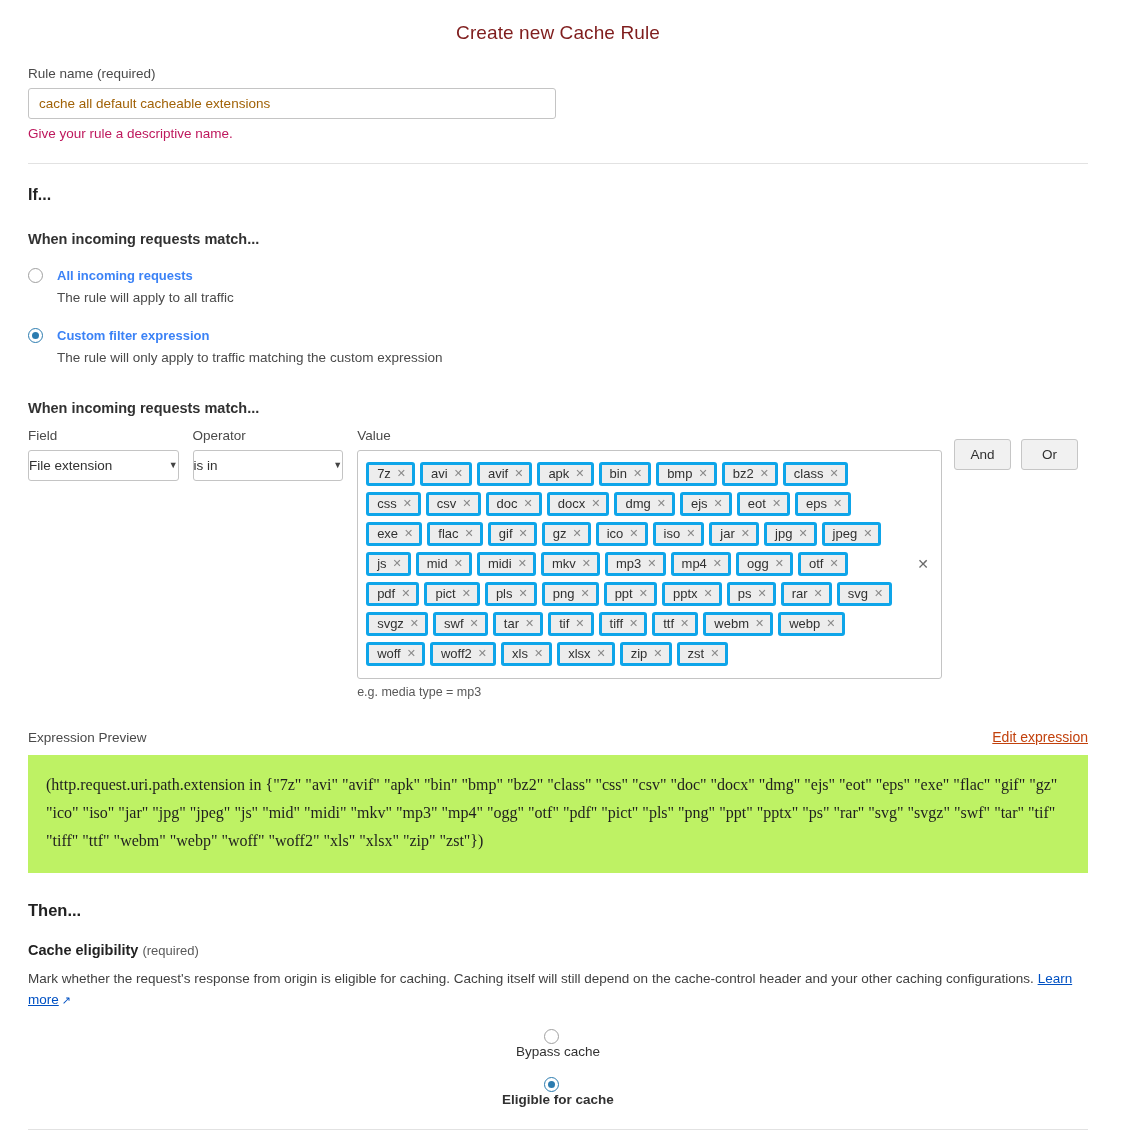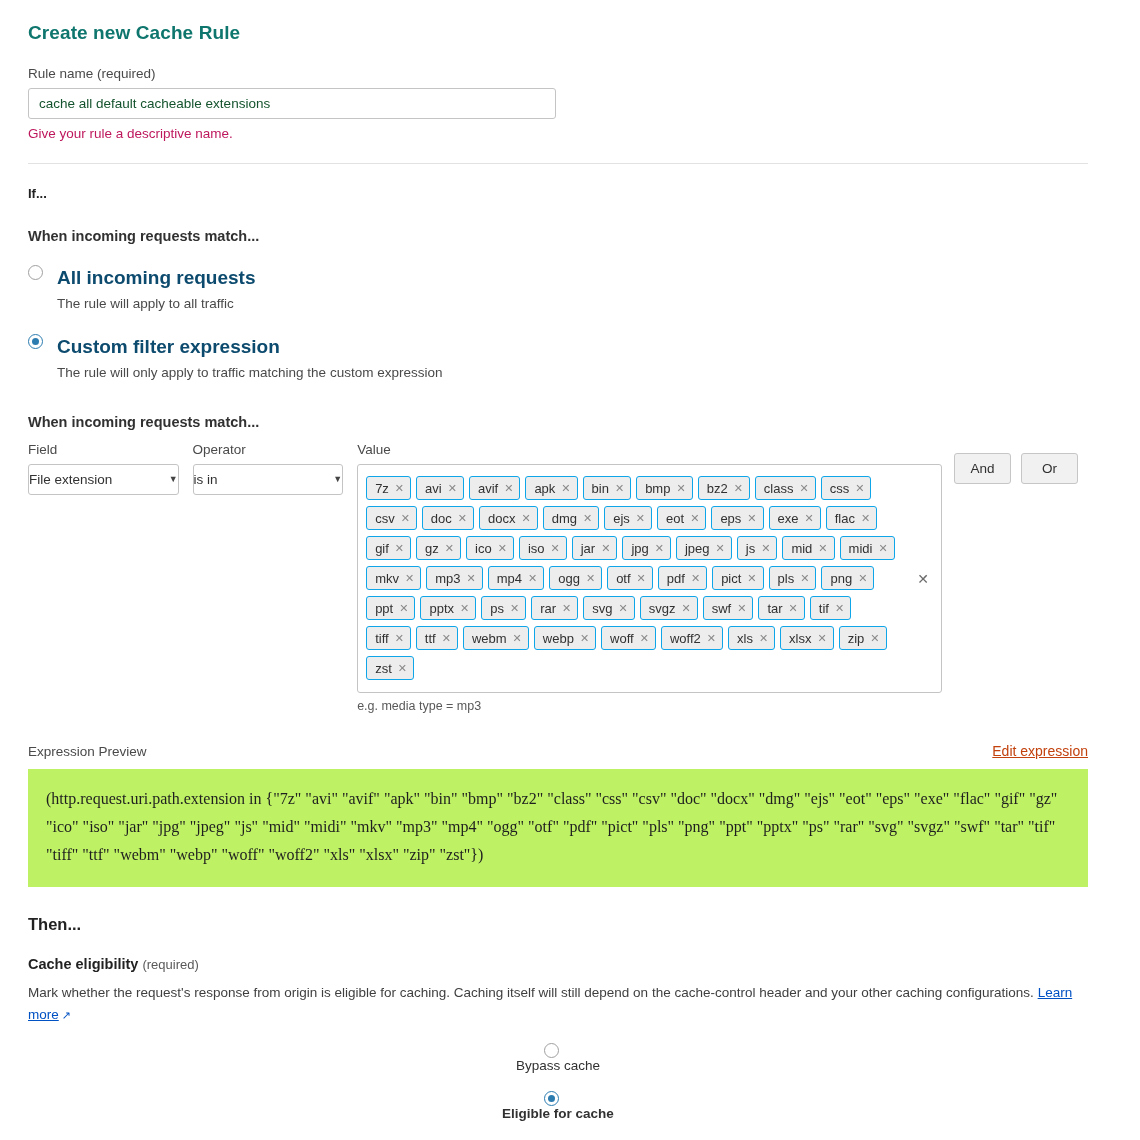--- a/index.html
+++ b/index.html
@@ -13,54 +13,55 @@
   body {
     width: 1140px;
     min-height: 1140px;
     position: relative;
   }
   .page {
     padding: 18px 52px 20px 28px;
   }
   h1.title {
     font-size: 19px;
-    font-weight: bold;
-    color: #0f766e;
+    font-weight: normal;
+    color: #7f1d1d;
     margin: 4px 0 22px 0;
     letter-spacing: 0.1px;
+    text-align: center;
   }
   .field-label {
     font-size: 13.5px;
     color: #4a4a4a;
     margin-bottom: 7px;
   }
   .text-input {
     width: 528px;
     height: 31px;
     border: 1px solid #c4c4c4;
     border-radius: 3px;
     padding: 0 10px;
     font-size: 13.5px;
-    color: #14532d;
+    color: #a16207;
     font-family: "Liberation Sans", sans-serif;
     background: #fff;
     display: block;
   }
   .helper-text {
     font-size: 13.5px;
     color: #be185d;
     margin-top: 7px;
   }
   .divider {
     border: none;
     border-top: 1px solid #e2e2e2;
     margin: 22px 0 0 0;
   }
   h2.section {
-    font-size: 13px;
+    font-size: 16px;
     font-weight: bold;
     color: #222;
     margin: 22px 0 0 0;
   }
   h3.subsection {
     font-size: 14.5px;
     font-weight: bold;
     color: #313131;
     margin: 27px 0 0 0;
   }
@@ -90,23 +91,23 @@
     top: 50%;
     width: 7px;
     height: 7px;
     margin-left: -3.5px;
     margin-top: -3.5px;
     border-radius: 50%;
     background: #2c7cb0;
   }
   .radio-texts { line-height: 1.45; }
   .radio-title {
-    font-size: 19px;
+    font-size: 13px;
     font-weight: bold;
-    color: #0c4a6e;
+    color: #3b82f6;
     display: block;
   }
   .radio-desc {
     font-size: 13.5px;
     color: #4a4a4a;
     display: block;
     margin-top: 2px;
   }
   .builder {
     display: flex;
@@ -148,21 +149,21 @@
     position: relative;
     display: flex;
     flex-wrap: wrap;
     align-content: flex-start;
     padding-right: 38px;
   }
   .token {
     display: inline-flex;
     align-items: center;
     background: #ededed;
-    border: 1px solid #0ea5e9;
+    border: 3px solid #0ea5e9;
     border-radius: 3px;
     height: 24px;
     padding: 0 6px 0 8px;
     margin: 3px 5px 3px 0;
     font-size: 13px;
     color: #313131;
   }
   .token .x {
     margin-left: 6px;
     color: #8a8a8a;

